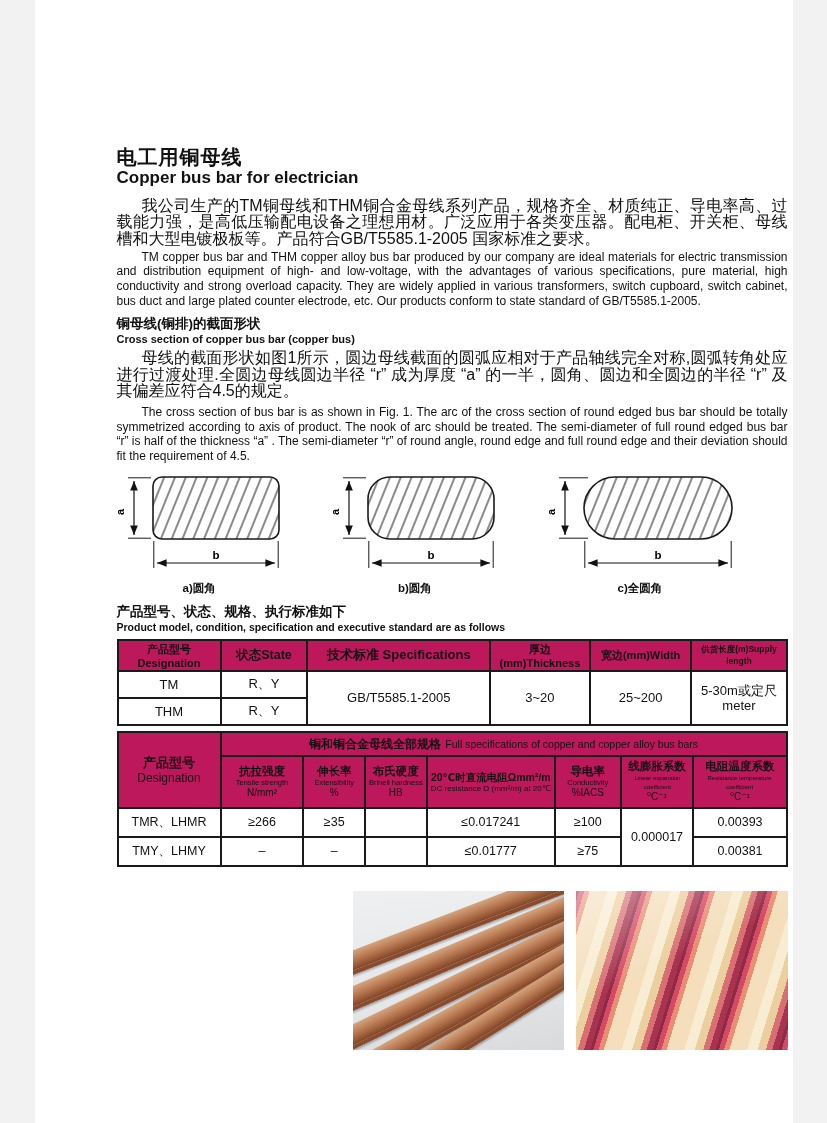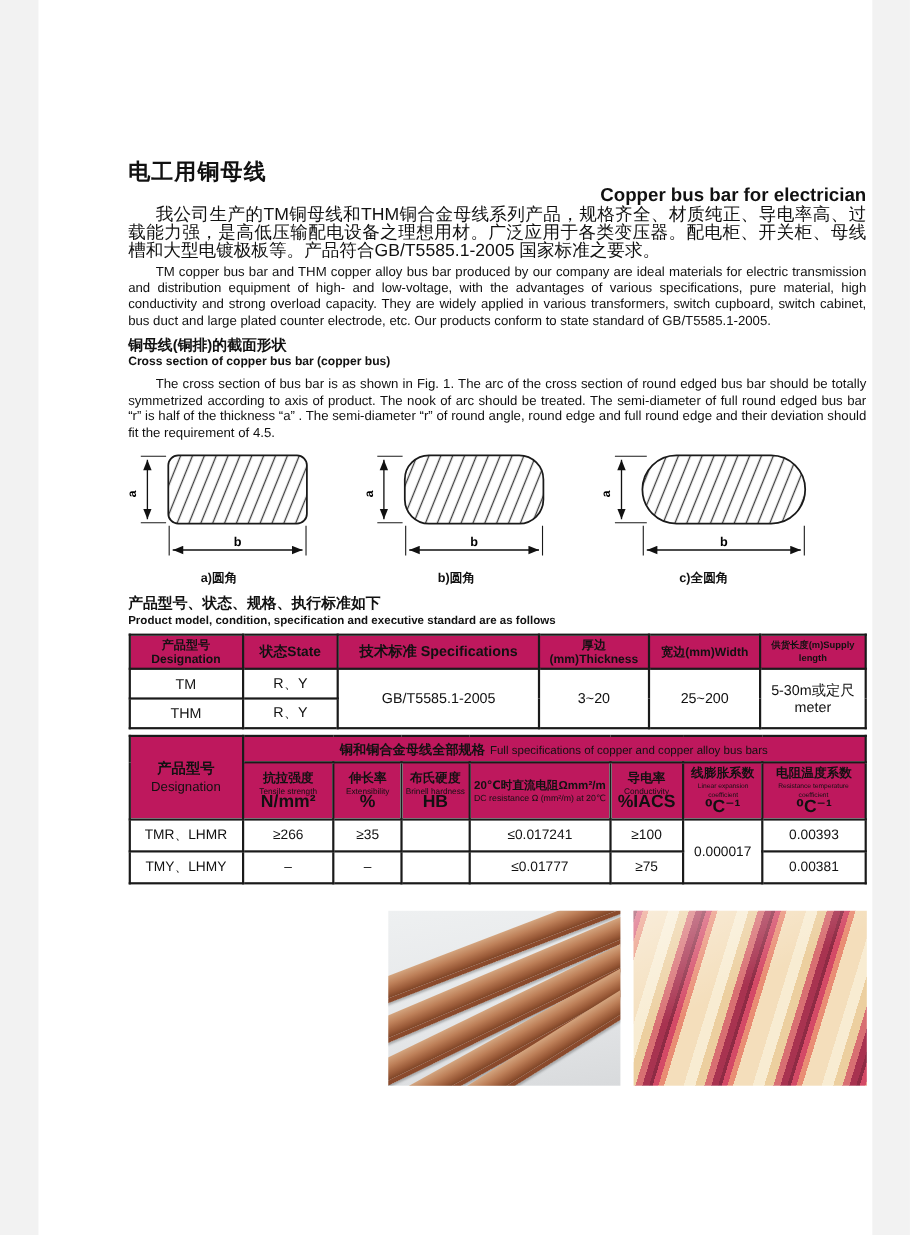--- a/index.html
+++ b/index.html
@@ -1,21 +1,21 @@
 <!DOCTYPE html>
 <html><head>
 <meta charset="utf-8">
 <style>
   html,body{margin:0;padding:0;background:#f2f2f2;}
   .page{position:relative;width:758px;height:1123px;background:#ffffff;margin:0 auto;
         font-family:"Liberation Sans","DejaVu Sans",sans-serif;color:#111;overflow:hidden;}
   .content{position:absolute;left:82px;top:146px;width:671px;}
 
   .title-cn{font-size:20px;font-weight:bold;letter-spacing:1px;line-height:22px;}
-  .title-en{font-size:17px;font-weight:bold;line-height:20px;text-align:right;}
+  .title-en{font-size:17px;font-weight:bold;line-height:20px;margin-bottom:10px;}
 
   p{margin:0;}
   .para-cn{font-size:16px;line-height:16.3px;text-align:justify;text-indent:25px;}
   .para-en{font-size:12px;line-height:14.6px;text-align:justify;text-indent:25px;margin-top:3px;}
 
   .h2-cn{font-size:13.5px;font-weight:bold;line-height:17px;margin-top:7px;}
   .h2-en{font-size:11px;font-weight:bold;line-height:14px;}
 
   
   .figures{display:flex;justify-content:space-between;margin-top:10px;}
@@ -42,21 +42,21 @@
 
   .params-title-row th{height:20px;}
   .params-table{margin-top:5px;}
   .params-table .group-cn{font-size:12px;font-weight:bold;}
   .params-table .group-en{font-size:10.5px;font-weight:normal;}
   .params-table .des-cn{font-size:13px;font-weight:bold;line-height:16px;}
   .params-table .des-en{font-size:12px;font-weight:normal;line-height:15px;}
   .params-table .sub th{height:48px;}
   .params-table .cn{display:block;font-size:11.5px;font-weight:bold;line-height:13px;}
   .params-table .en{display:block;font-size:7.5px;font-weight:normal;line-height:9px;}
-  .params-table .unit{display:block;font-size:16px;font-weight:bold;line-height:12px;}
+  .params-table .unit{display:block;font-size:10px;font-weight:normal;line-height:12px;}
   .params-table .dc-col .cn{font-size:10.5px;}
   .params-table .dc-col .en{font-size:8px;}
   .params-table .tiny .en{font-size:6.3px;transform:scale(.96);}
   .params-table td{font-size:12.5px;height:25px;}
 
   
   .photos{display:flex;gap:12px;margin-left:236px;margin-top:24px;}
   .photo{width:212px;height:159px;position:relative;overflow:hidden;}
   .photo-left{background:linear-gradient(170deg,#eef0f1 0%,#e4e6e8 60%,#d8dadc 100%);}
   .photo-left .bar{position:absolute;width:320px;height:19px;
@@ -82,20 +82,21 @@
 
     <div class="title-cn">电工用铜母线</div>
     <div class="title-en">Copper bus bar for electrician</div>
 
     <p class="para-cn">我公司生产的TM铜母线和THM铜合金母线系列产品，规格齐全、材质纯正、导电率高、过载能力强，是高低压输配电设备之理想用材。广泛应用于各类变压器。配电柜、开关柜、母线槽和大型电镀极板等。产品符合GB/T5585.1-2005 国家标准之要求。</p>
     <p class="para-en">TM copper bus bar and THM copper alloy bus bar produced by our company are ideal materials for electric transmission and distribution equipment of high- and low-voltage, with the advantages of various specifications, pure material, high conductivity and strong overload capacity. They are widely applied in various transformers, switch cupboard, switch cabinet, bus duct and large plated counter electrode, etc. Our products conform to state standard of GB/T5585.1-2005.</p>
 
     <div class="h2-cn">铜母线(铜排)的截面形状</div>
     <div class="h2-en">Cross section of copper bus bar (copper bus)</div>
 
+    <p class="para-cn" style="margin-top:4px;">母线的截面形状如图1所示，圆边母线截面的圆弧应相对于产品轴线完全对称,圆弧转角处应进行过渡处理.全圆边母线圆边半径 “r” 成为厚度 “a” 的一半，圆角、圆边和全圆边的半径 “r” 及其偏差应符合4.5的规定。</p>
     <p class="para-en" style="margin-top:6px;">The cross section of bus bar is as shown in Fig. 1. The arc of the cross section of round edged bus bar should be totally symmetrized according to axis of product. The nook of arc should be treated. The semi-diameter of full round edged bus bar “r” is half of the thickness “a” . The semi-diameter “r” of round angle, round edge and full round edge and their deviation should fit the requirement of 4.5.</p>
 
     <div class="figures">
 
       <div class="fig">
         <svg width="215" height="106">
           <defs>
             <pattern id="hatchA" patternUnits="userSpaceOnUse" width="10" height="10" patternTransform="rotate(22)">
               <line x1="5" y1="0" x2="5" y2="10" stroke="#3c3c3c" stroke-width="1.2"></line>
             </pattern>

